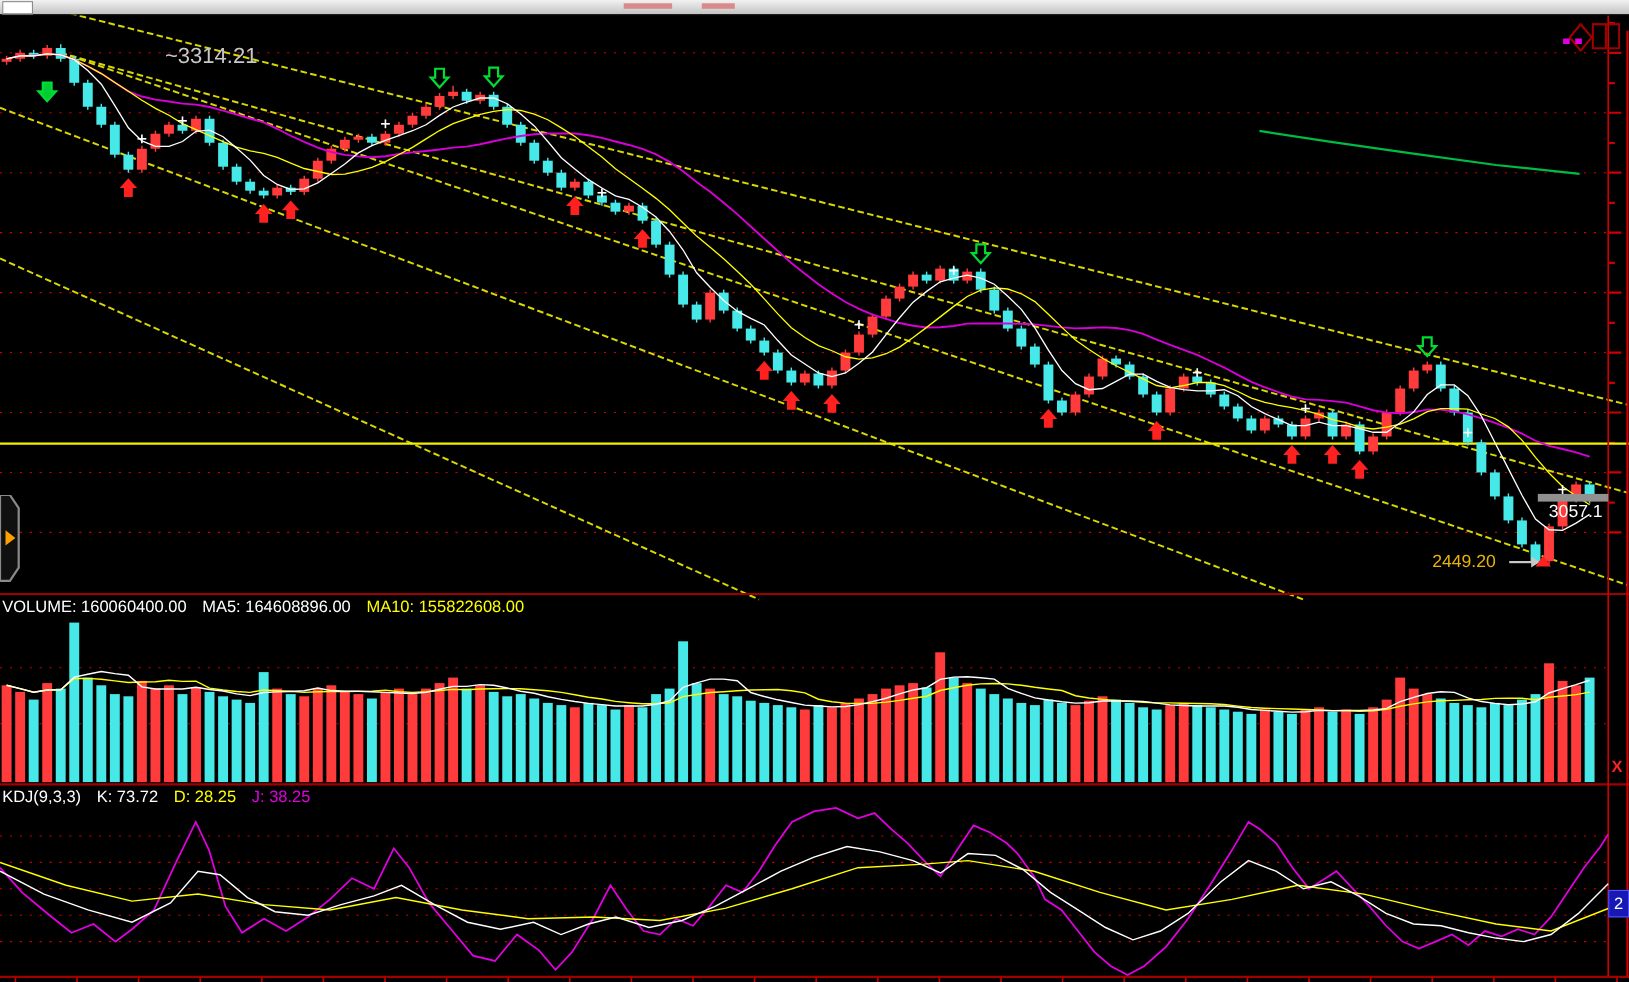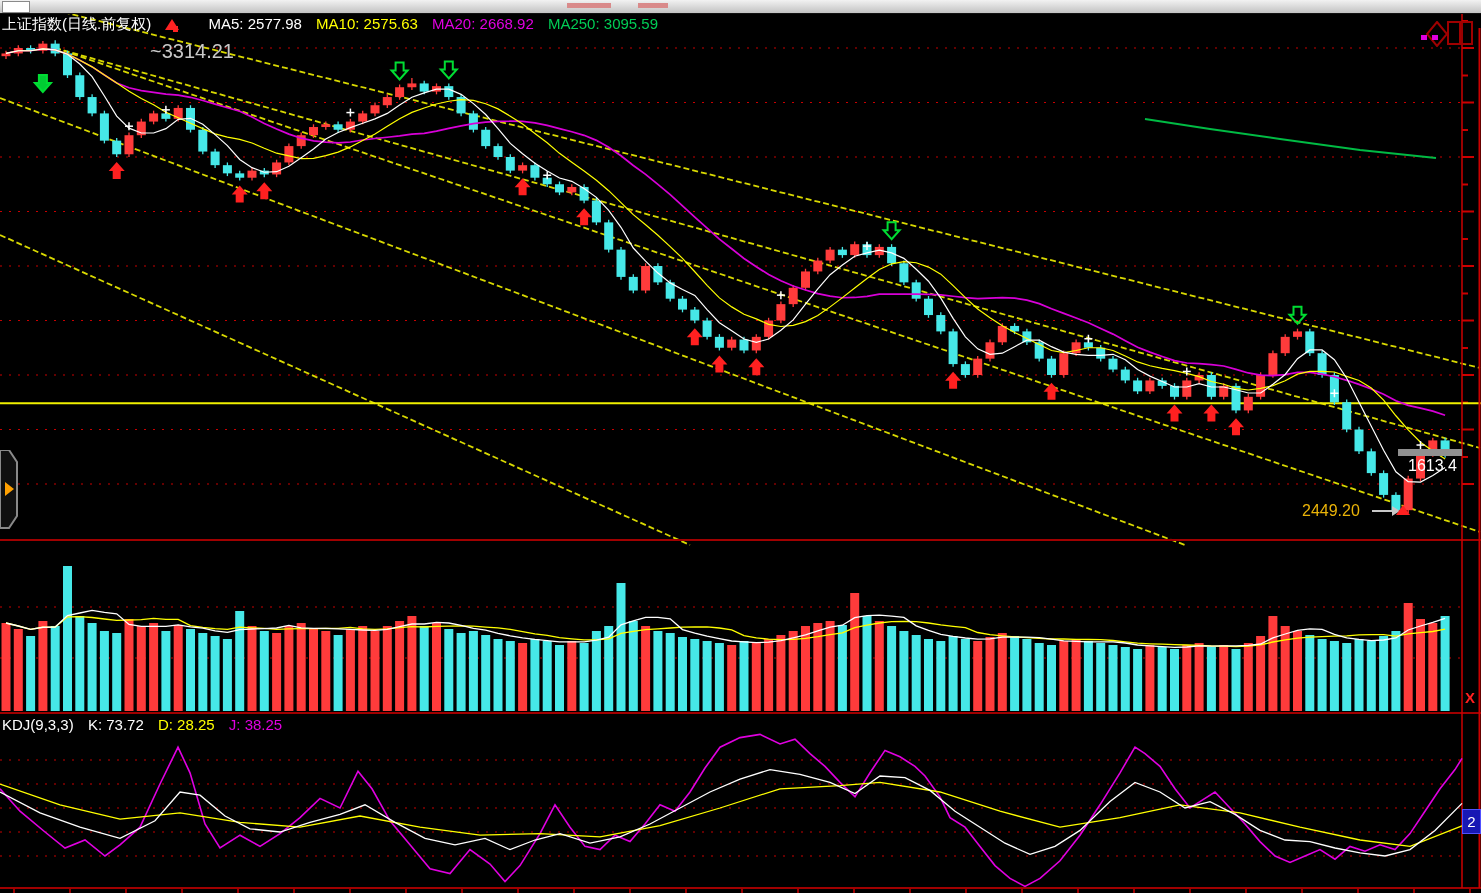--- a/index.html
+++ b/index.html
@@ -523,37 +523,34 @@
       <line x1="0" y1="856" x2="1462" y2="856" stroke="#c80000" stroke-width="1" stroke-dasharray="2 7"></line>
       <line x1="0" y1="832" x2="1462" y2="832" stroke="#c80000" stroke-width="1" stroke-dasharray="2 7"></line>
       <line x1="0" y1="808" x2="1462" y2="808" stroke="#c80000" stroke-width="1" stroke-dasharray="2 7"></line>
       <line x1="0" y1="784" x2="1462" y2="784" stroke="#c80000" stroke-width="1" stroke-dasharray="2 7"></line>
       <line x1="0" y1="760" x2="1462" y2="760" stroke="#c80000" stroke-width="1" stroke-dasharray="2 7"></line>
       <polyline points="0,788.8 20,811.2 45,832 65,848 85,840 105,856 120,844.8 140,827.2 160,784 178,747.2 190,772.8 205,824 220,848 240,835.2 260,846.4 280,833.6 300,817.6 320,798.4 340,808 358,771.2 372,788.8 390,820.8 410,844.8 430,868.8 450,873.6 470,849.6 490,864 505,881.6 520,865.6 540,833.6 555,804.8 570,827.2 585,846.4 600,849.6 615,835.2 630,841.6 645,824 660,804.8 675,811.2 690,792 705,768 720,747.2 740,737.6 760,734.4 780,744 795,739.2 810,753.6 825,766.4 840,782.4 855,796.8 870,772.8 885,750.4 900,756.8 915,766.4 925,776 940,796.8 950,817.6 965,827.2 980,846.4 995,865.6 1010,878.4 1025,886.4 1040,878.4 1060,860.8 1080,835.2 1100,804.8 1120,772.8 1135,747.2 1145,753.6 1160,766.4 1175,788.8 1190,808 1205,798.4 1215,792 1230,808 1245,824 1260,841.6 1275,856 1290,862.4 1305,856 1320,849.6 1335,859.2 1350,846.4 1365,851.2 1380,844.8 1395,849.6 1410,833.6 1425,811.2 1440,788.8 1455,769.6 1462,758.4" fill="none" stroke="#e000e0" stroke-width="1.6"></polyline>
       <polyline points="0,784 60,804.8 120,819.2 180,812.8 240,822.4 300,827.2 360,816 420,827.2 480,835.2 540,833.6 600,836.8 660,825.6 720,808 780,788.8 840,785.6 880,782.4 940,792 1000,811.2 1060,827.2 1120,817.6 1180,804.8 1240,812.8 1300,827.2 1360,840 1410,846.4 1462,825.92" fill="none" stroke="#ffff00" stroke-width="1.3"></polyline>
       <polyline points="0,792 40,812.8 80,827.2 120,838.4 155,820.8 180,792 200,795.2 225,816 250,828.8 280,832 310,822.4 340,814.4 365,804.8 395,822.4 425,838.4 455,844.8 485,838.4 510,849.6 535,840 560,833.6 590,843.2 620,836.8 650,824 680,808 710,792 740,779.2 770,769.6 800,774.4 830,782.4 855,793.6 880,776 905,777.6 930,790.4 955,811.2 980,827.2 1005,843.2 1030,854.4 1055,846.4 1080,830.4 1110,801.6 1135,782.4 1160,792 1185,808 1210,801.6 1235,814.4 1260,830.4 1285,840 1310,841.6 1335,848 1360,852.8 1385,856 1410,849.6 1435,830.4 1462,803.36" fill="none" stroke="#ffffff" stroke-width="1.3"></polyline>
     </svg>
 
-  <div id="hdr-main" class="hdr">
-    <span class="c-white">上证指数(日线.前复权)</span>
-    <span class="uparrow-ico"></span><span class="uparrow-stem"></span>
-    <span class="c-white">MA5: 2577.98</span>
-    <span class="c-yellow">MA10: 2575.63</span>
-    <span class="c-mag">MA20: 2668.92</span>
-    <span class="c-green">MA250: 3095.59</span>
-  </div>
 
   <div id="peak-label">~3314.21</div>
   <div id="cur-bar"></div>
-  <div id="cur-label">1613.4</div>
+  <div id="cur-label">3057.1</div>
   <div id="low-label">2449.20</div>
   <div id="low-arrow-line"></div>
   <div id="low-arrow-head"></div>
   <div id="low-triangle"></div>
 
+  <div id="hdr-vol" class="hdr">
+    <span class="c-white">VOLUME: 160060400.00</span>
+    <span class="c-white">MA5: 164608896.00</span>
+    <span class="c-yellow">MA10: 155822608.00</span>
+  </div>
 
   <div id="hdr-kdj" class="hdr">
     <span class="c-white">KDJ(9,3,3)</span>
     <span class="c-white">K: 73.72</span>
     <span class="c-yellow">D: 28.25</span>
     <span class="c-mag">J: 38.25</span>
   </div>
 
   <div id="flyout">
     <svg width="20" height="80">

